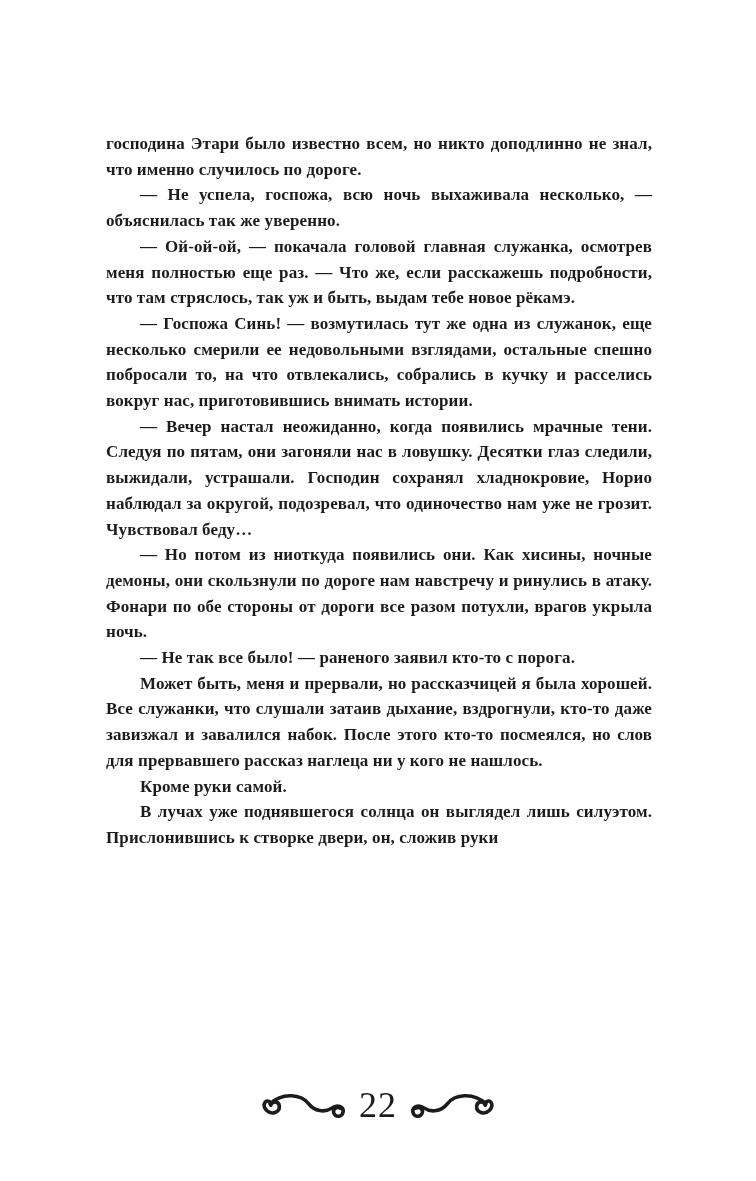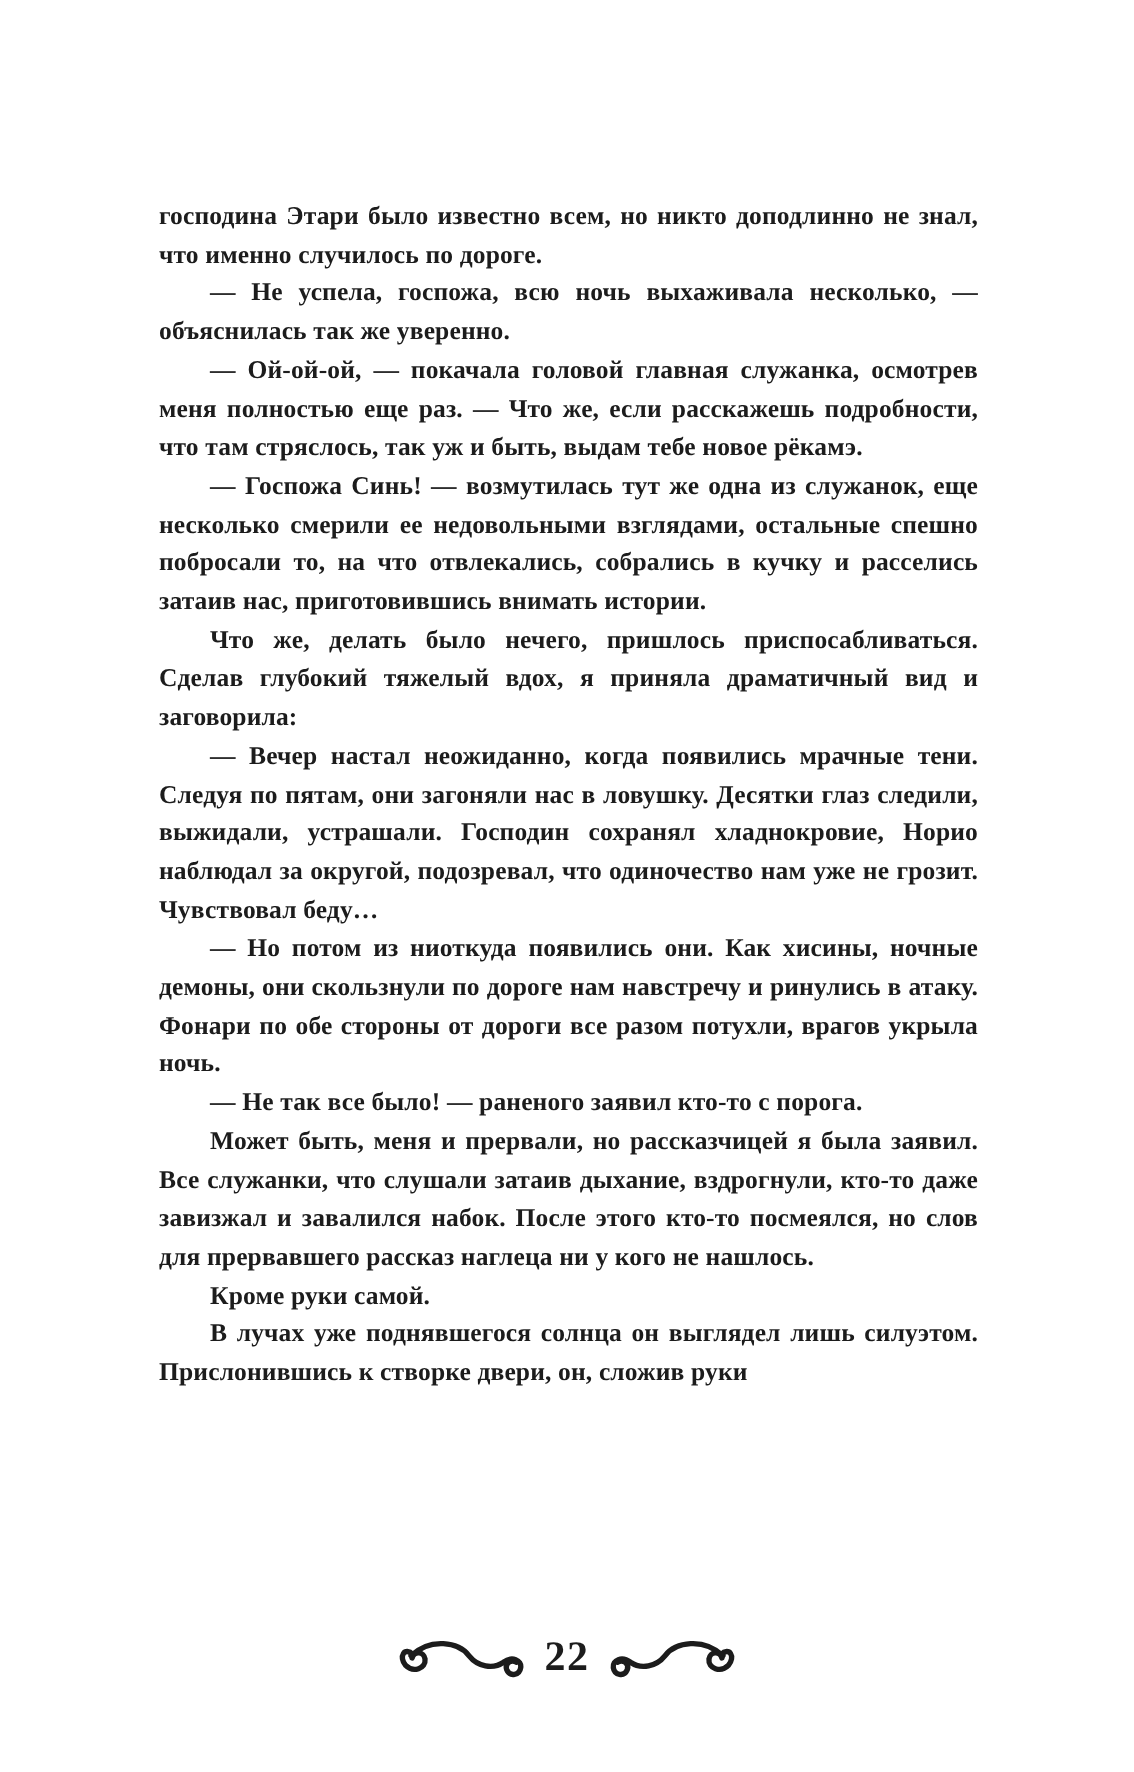--- a/index.html
+++ b/index.html
@@ -44,22 +44,22 @@
     left: 0;
     top: 1083px;
     width: 100%;
     height: 46px;
     display: flex;
     align-items: center;
     justify-content: center;
     gap: 13px;
   }
   .page-number {
-    font-size: 28px;
-    font-weight: 700;
+    font-size: 36px;
+    font-weight: 400;
     line-height: 1;
     letter-spacing: 1px;
     transform: translateY(-1px);
   }
   .flourish {
     width: 86px;
     height: 32px;
     display: block;
   }
   .flourish.right {
@@ -75,26 +75,25 @@
 </head>
 <body style="--ink: #1c1c1c; --paper: #ffffff;">
 
 <div class="page">
 
   <div class="text-block">
 
   <p class="no-indent">господина Этари было известно всем, но никто доподлинно не знал, что именно случилось по дороге.</p>
       <p>— Не успела, госпожа, всю ночь выхаживала несколько, — объяснилась так же уверенно.</p>
       <p>— Ой-ой-ой, — покачала головой главная служанка, осмотрев меня полностью еще раз. — Что же, если расскажешь подробности, что там стряслось, так уж и быть, выдам тебе новое рёкамэ.</p>
-      <p>— Госпожа Синь! — возмутилась тут же одна из служанок, еще несколько смерили ее недовольными взглядами, остальные спешно побросали то, на что отвлекались, собрались в кучку и расселись затаив нас, приготовившись внимать истории.</p>
-      <p>Что же, делать было нечего, пришлось приспосабливаться. Сделав глубокий тяжелый вдох, я приняла драматичный вид и заговорила:</p>
+      <p>— Госпожа Синь! — возмутилась тут же одна из служанок, еще несколько смерили ее недовольными взглядами, остальные спешно побросали то, на что отвлекались, собрались в кучку и расселись вокруг нас, приготовившись внимать истории.</p>
       <p>— Вечер настал неожиданно, когда появились мрачные тени. Следуя по пятам, они загоняли нас в ловушку. Десятки глаз следили, выжидали, устрашали. Господин сохранял хладнокровие, Норио наблюдал за округой, подозревал, что одиночество нам уже не грозит. Чувствовал беду…</p>
       <p>— Но потом из ниоткуда появились они. Как хисины, ночные демоны, они скользнули по дороге нам навстречу и ринулись в атаку. Фонари по обе стороны от дороги все разом потухли, врагов укрыла ночь.</p>
       <p>— Не так все было! — раненого заявил кто-то с порога.</p>
-      <p>Может быть, меня и прервали, но рассказчицей я была заявил. Все служанки, что слушали затаив дыхание, вздрогнули, кто-то даже завизжал и завалился набок. После этого кто-то посмеялся, но слов для прервавшего рассказ наглеца ни у кого не нашлось.</p>
+      <p>Может быть, меня и прервали, но рассказчицей я была хорошей. Все служанки, что слушали затаив дыхание, вздрогнули, кто-то даже завизжал и завалился набок. После этого кто-то посмеялся, но слов для прервавшего рассказ наглеца ни у кого не нашлось.</p>
       <p>Кроме руки самой.</p>
       <p>В лучах уже поднявшегося солнца он выглядел лишь силуэтом. Прислонившись к створке двери, он, сложив руки</p>
     </div>
 
   <div class="footer">
     <svg class="flourish left" viewBox="0 0 120 44" aria-hidden="true">
       <path d="M16,18 C8,10 2,20 9,28 C16,35 28,31 27,22 C26,15 17,14 15,21"></path>
       <path d="M14,19 C32,2 58,6 68,19 C76,29 90,32 100,25 C108,19 117,23 116,30 C115,37 106,39 103,32 C101,26 107,22 112,25"></path>
     </svg>
     <span class="page-number">22</span>

